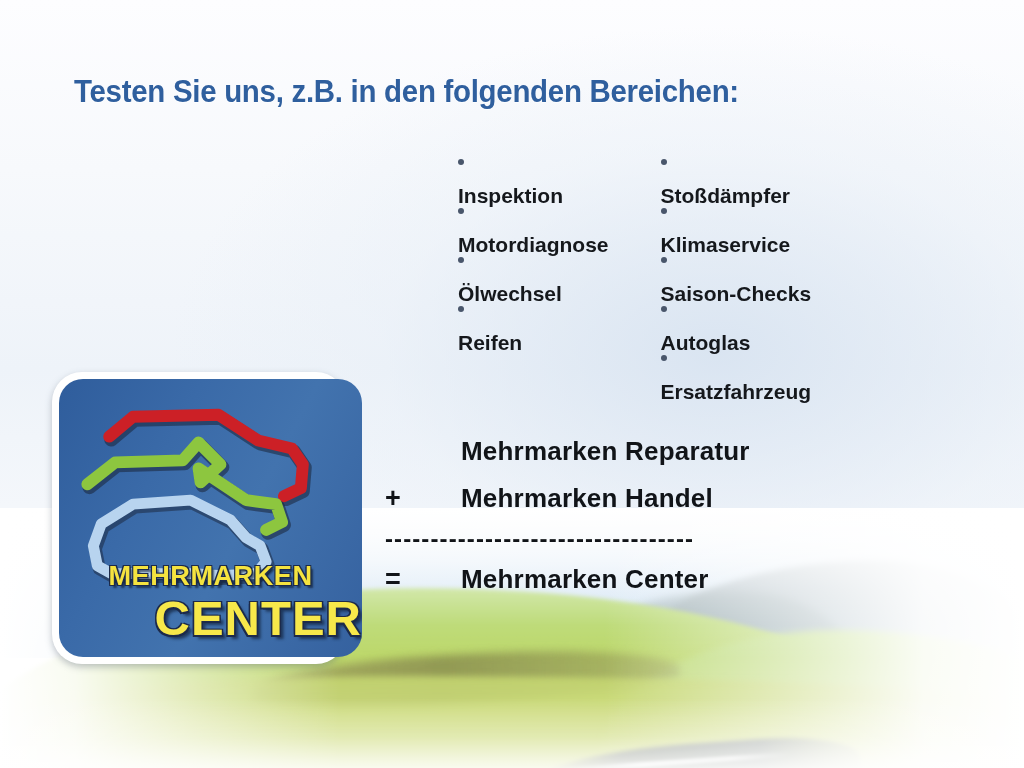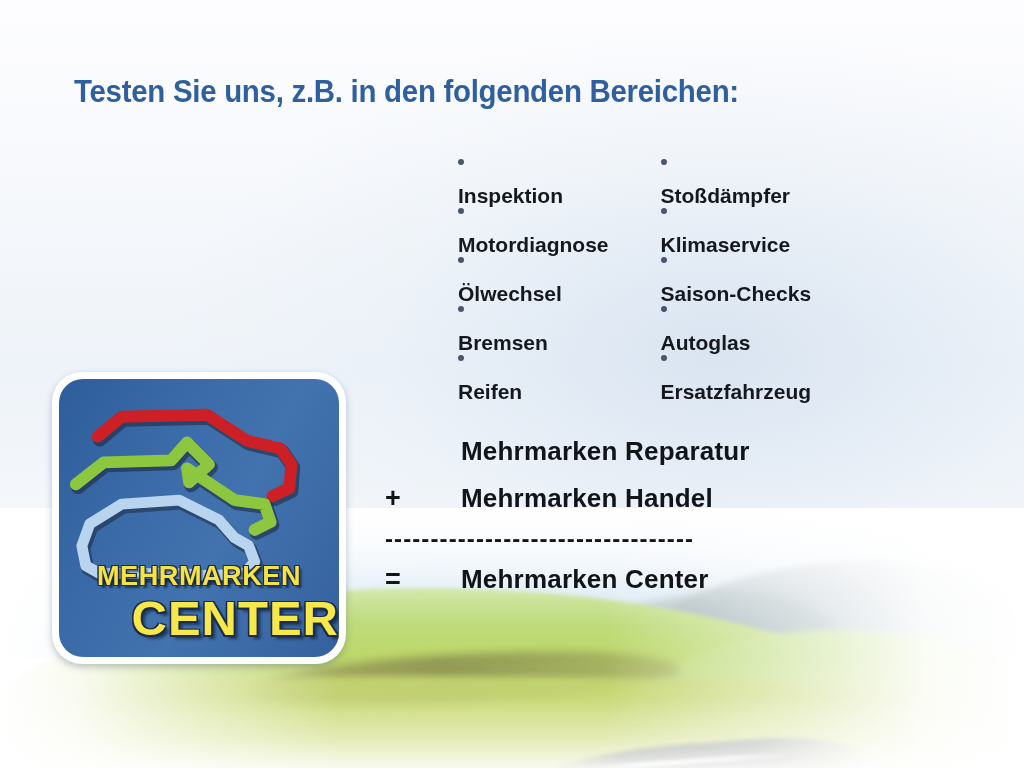--- a/index.html
+++ b/index.html
@@ -250,20 +250,21 @@
     box-sizing: border-box;
   }
   .logo-inner {
     position: relative;
     width: 100%;
     height: 100%;
     border-radius: 24px;
     overflow: hidden;
     background:
       linear-gradient(118deg, #2f5d9c 0%, #3a6aa8 32%, #4273ae 58%, #35619f 100%);
+    padding-left: 23px;
   }
   .logo-rays {
     position: absolute;
     left: -10%;
     bottom: -6px;
     width: 130%;
     height: 118%;
     background:
       conic-gradient(from 200deg at 6% 100%,
         rgba(255,255,255,0.00) 0deg,
@@ -358,24 +359,20 @@
       <li class="bullet-item">
         <span class="bullet-dot"></span>
         <span>Motordiagnose</span>
       </li>
       <li class="bullet-item">
         <span class="bullet-dot"></span>
         <span>Ölwechsel</span>
       </li>
       <li class="bullet-item">
         <span class="bullet-dot"></span>
-        <span>Bremsen</span>
-      </li>
-      <li class="bullet-item">
-        <span class="bullet-dot"></span>
         <span>Reifen</span>
       </li>
     </ul>
 
     <ul class="bullet-col">
       <li class="bullet-item">
         <span class="bullet-dot"></span>
         <span>Stoßdämpfer</span>
       </li>
       <li class="bullet-item">

